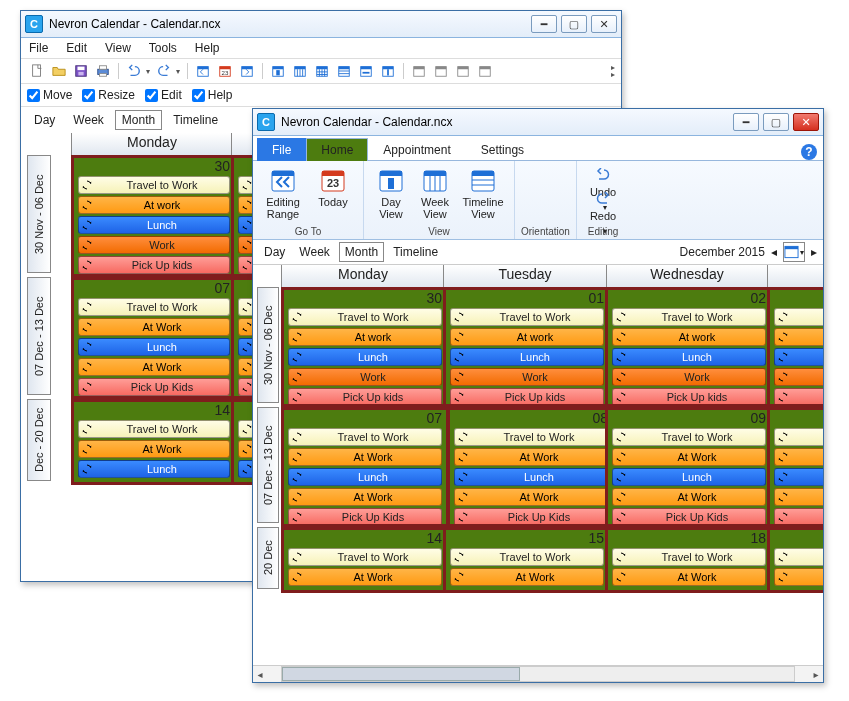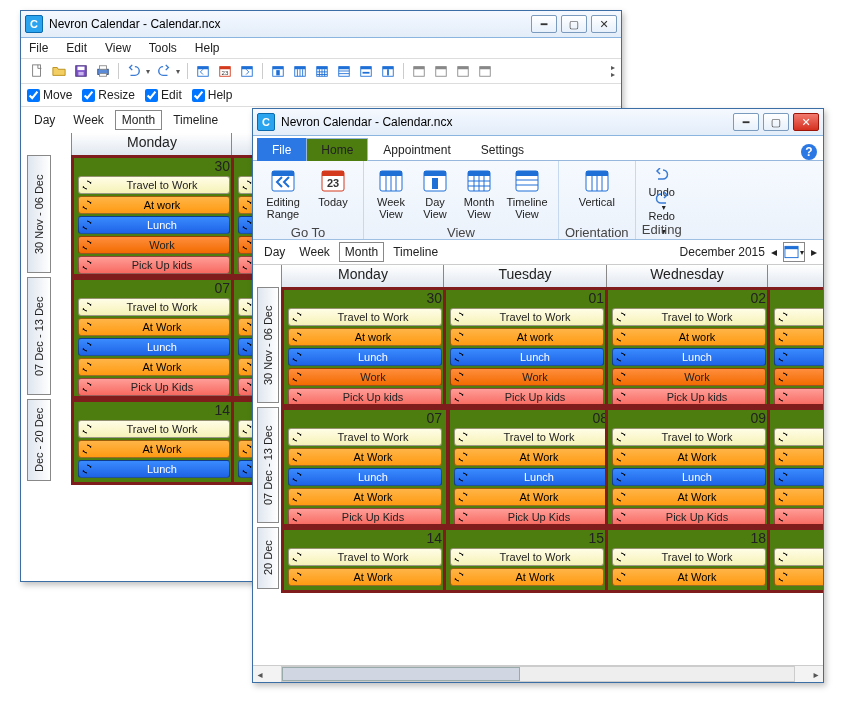--- a/index.html
+++ b/index.html
@@ -32,21 +32,21 @@
 .ribbon-tabs .rtab.file{background:#2b78e4;color:#fff;border-color:#2b78e4}
 .ribbon-tabs .rtab.active{background:#4d7c0f;border-color:#97b7dd}
 .ribbon-tabs .helpq{margin-left:auto;margin-right:6px;width:16px;height:16px;border-radius:50%;background:#2b78e4;color:#fff;font:bold 12px/16px sans-serif;text-align:center}
 .ribbon{display:flex;height:78px;background:linear-gradient(#f6faff,#ebf2fb);border-bottom:1px solid #9fbfe2}
 .rgroup{display:flex;flex-direction:column;align-items:center;border-right:1px solid #c7d9ef;padding:2px 6px 0}
 .rgroup .row{display:flex;gap:2px}
 .rbtn{display:flex;flex-direction:column;align-items:center;justify-content:flex-start;width:46px;height:58px;padding-top:2px;border:1px solid transparent;border-radius:3px;cursor:pointer;text-align:center;font-size:11px;line-height:12px}
 .rbtn .ico{width:28px;height:28px;margin-bottom:2px;display:flex;align-items:center;justify-content:center}
 .rbtn.sm{flex-direction:column;width:auto;height:20px;padding:0 6px;gap:4px;font-size:11px}
 .rbtn.sm .ico{width:14px;height:14px;margin:0}
-.rgroup .glabel{font-size:13px;color:#444;margin-top:auto;margin-bottom:2px}
+.rgroup .glabel{font-size:10px;color:#444;margin-top:auto;margin-bottom:2px}
 
 .cal-ic{width:26px;height:26px}
 
 .cal-wrap{flex:1;display:flex;flex-direction:column;overflow:hidden;background:#fff}
 .cal-scroll{flex:1;overflow:hidden;position:relative}
 .daycol-head{position:absolute;top:0;height:22px;border:1px solid #888;border-top:0;background:linear-gradient(#fff,#dfe6ef);text-align:center;font-size:14px;padding-top:1px}
 .week-label{position:absolute;writing-mode:vertical-rl;transform:rotate(180deg);font-size:11px;text-align:center;display:flex;align-items:center;justify-content:center;border:1px solid #888;background:linear-gradient(90deg,#fff,#dfe6ef)}
 .daycell{position:absolute;border:3px solid #7f1d1d;background:#4d7c0f;overflow:hidden}
 .daycell .dnum{position:absolute;top:0;right:4px;font-size:14px}
 .daycell .events{position:absolute;left:4px;right:4px;top:18px;display:flex;flex-direction:column;gap:2px}
@@ -555,70 +555,50 @@
       </div>
       <div class="glabel">Go To</div>
     </div>
     <div class="rgroup">
       <div class="row">
         <div class="rbtn" style="width:40px">
           <div class="ico">
                 <svg class="cal-ic" viewBox="0 0 26 26">
                   <rect x="2" y="4" width="22" height="20" rx="2" fill="#fff" stroke="#1e6fd6"></rect>
                   <rect x="2" y="4" width="22" height="5" fill="#1e6fd6"></rect>
-                  <path d="M8 9v15M13 9v15M18 9v15" stroke="#1e6fd6"></path>
+                  <rect x="10" y="11" width="6" height="11" fill="#1e6fd6"></rect>
                 </svg>
               </div>
-          <span>Week View</span>
+          <span>Day View</span>
         </div>
         <div class="rbtn" style="width:40px">
           <div class="ico">
                 <svg class="cal-ic" viewBox="0 0 26 26">
                   <rect x="2" y="4" width="22" height="20" rx="2" fill="#fff" stroke="#1e6fd6"></rect>
                   <rect x="2" y="4" width="22" height="5" fill="#1e6fd6"></rect>
-                  <rect x="10" y="11" width="6" height="11" fill="#1e6fd6"></rect>
+                  <path d="M8 9v15M13 9v15M18 9v15" stroke="#1e6fd6"></path>
                 </svg>
               </div>
-          <span>Day View</span>
-        </div>
-        <div class="rbtn" style="width:40px">
-          <div class="ico">
-                <svg class="cal-ic" viewBox="0 0 26 26">
-                  <rect x="2" y="4" width="22" height="20" rx="2" fill="#fff" stroke="#1e6fd6"></rect>
-                  <rect x="2" y="4" width="22" height="5" fill="#1e6fd6"></rect>
-                  <path d="M8 9v15M13 9v15M18 9v15M2 14h22M2 19h22" stroke="#1e6fd6"></path>
-                </svg>
-              </div>
-          <span>Month View</span>
+          <span>Week View</span>
         </div>
         <div class="rbtn" style="width:48px">
           <div class="ico">
                 <svg class="cal-ic" viewBox="0 0 26 26">
                   <rect x="2" y="4" width="22" height="20" rx="2" fill="#fff" stroke="#1e6fd6"></rect>
                   <rect x="2" y="4" width="22" height="5" fill="#1e6fd6"></rect>
                   <path d="M2 13h22M2 18h22" stroke="#1e6fd6"></path>
                 </svg>
               </div>
           <span>Timeline View</span>
         </div>
       </div>
       <div class="glabel">View</div>
     </div>
     <div class="rgroup">
       <div class="row">
-        <div class="rbtn" style="width:42px">
-          <div class="ico">
-                <svg class="cal-ic" viewBox="0 0 26 26">
-                  <rect x="2" y="4" width="22" height="20" rx="2" fill="#fff" stroke="#1e6fd6"></rect>
-                  <rect x="2" y="4" width="22" height="5" fill="#1e6fd6"></rect>
-                  <path d="M8 9v15M13 9v15M18 9v15" stroke="#1e6fd6"></path>
-                </svg>
-              </div>
-          <span>Vertical</span>
-        </div>
       </div>
       <div class="glabel">Orientation</div>
     </div>
     <div class="rgroup" style="border-right:none">
       <div style="display:flex;flex-direction:column;gap:2px;padding-top:4px">
         <div class="rbtn sm">
           <div class="ico">
                 <svg viewBox="0 0 14 14">
                   <path d="M8 2a4.5 4.5 0 014.5 4.5A4.5 4.5 0 018 11H3" fill="none" stroke="#3a7bd5" stroke-width="1.5"></path>
                   <path d="M5 0L2 3l3 3" fill="none" stroke="#3a7bd5" stroke-width="1.5"></path>

